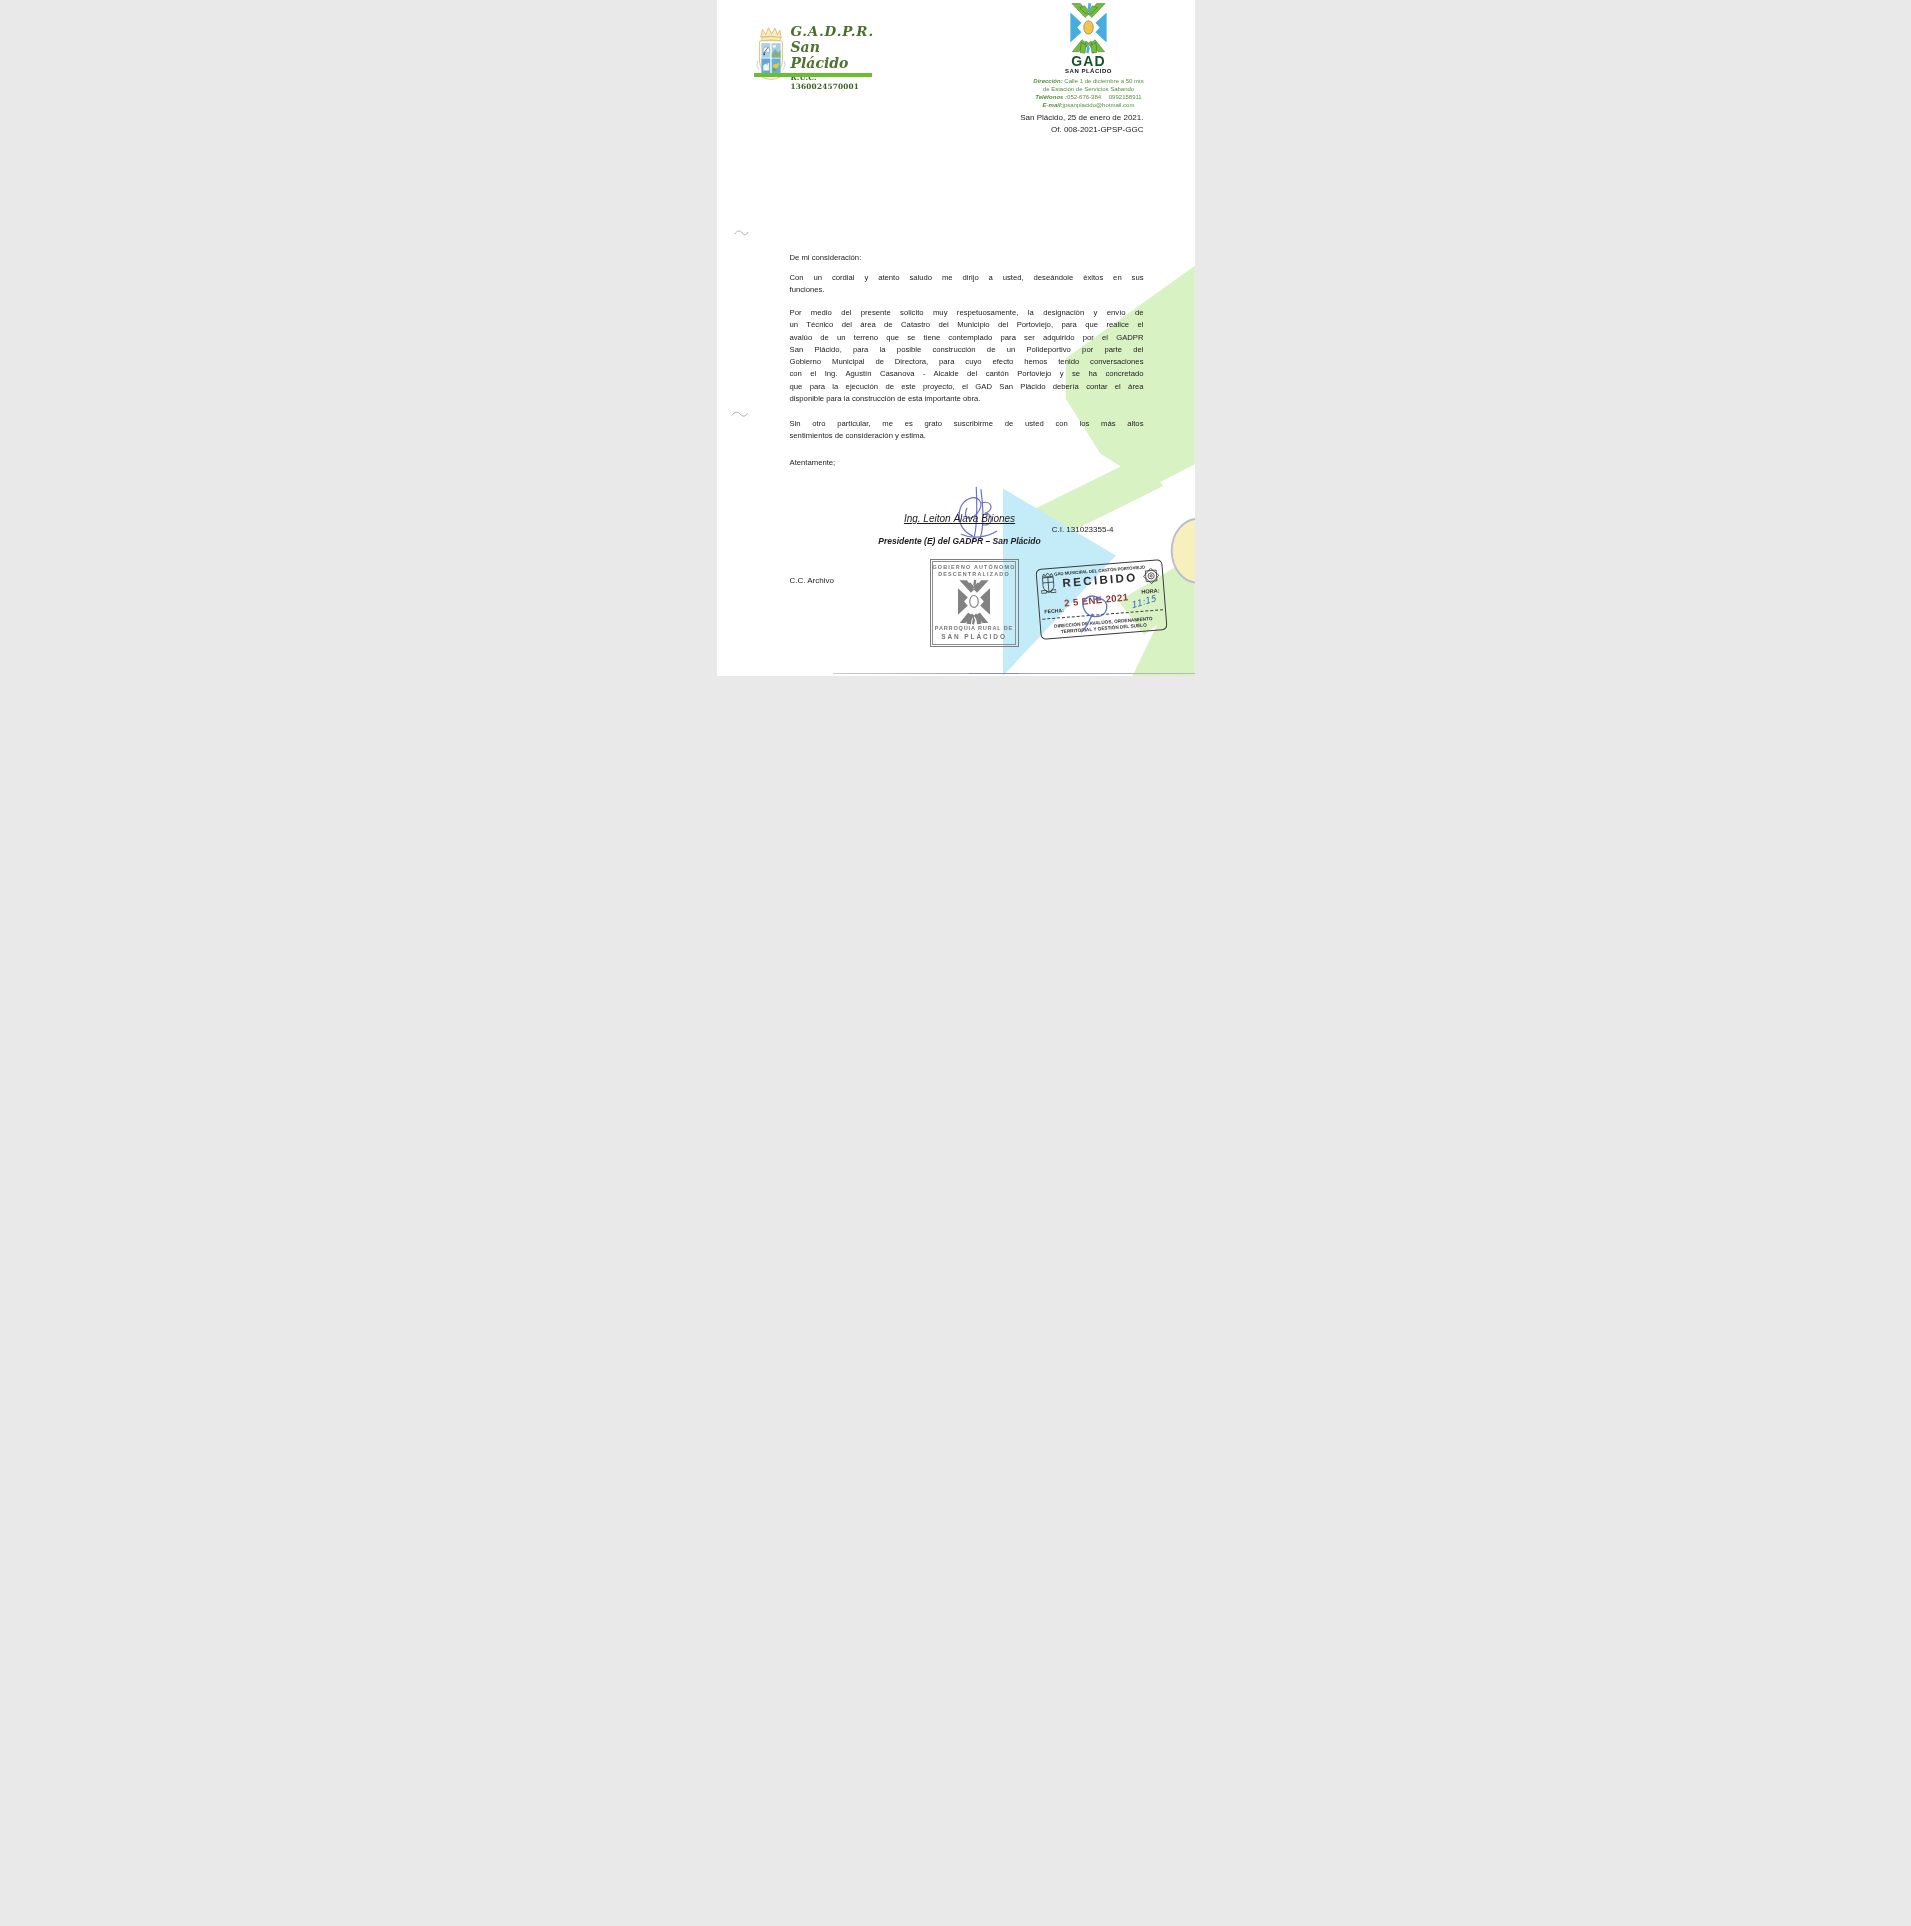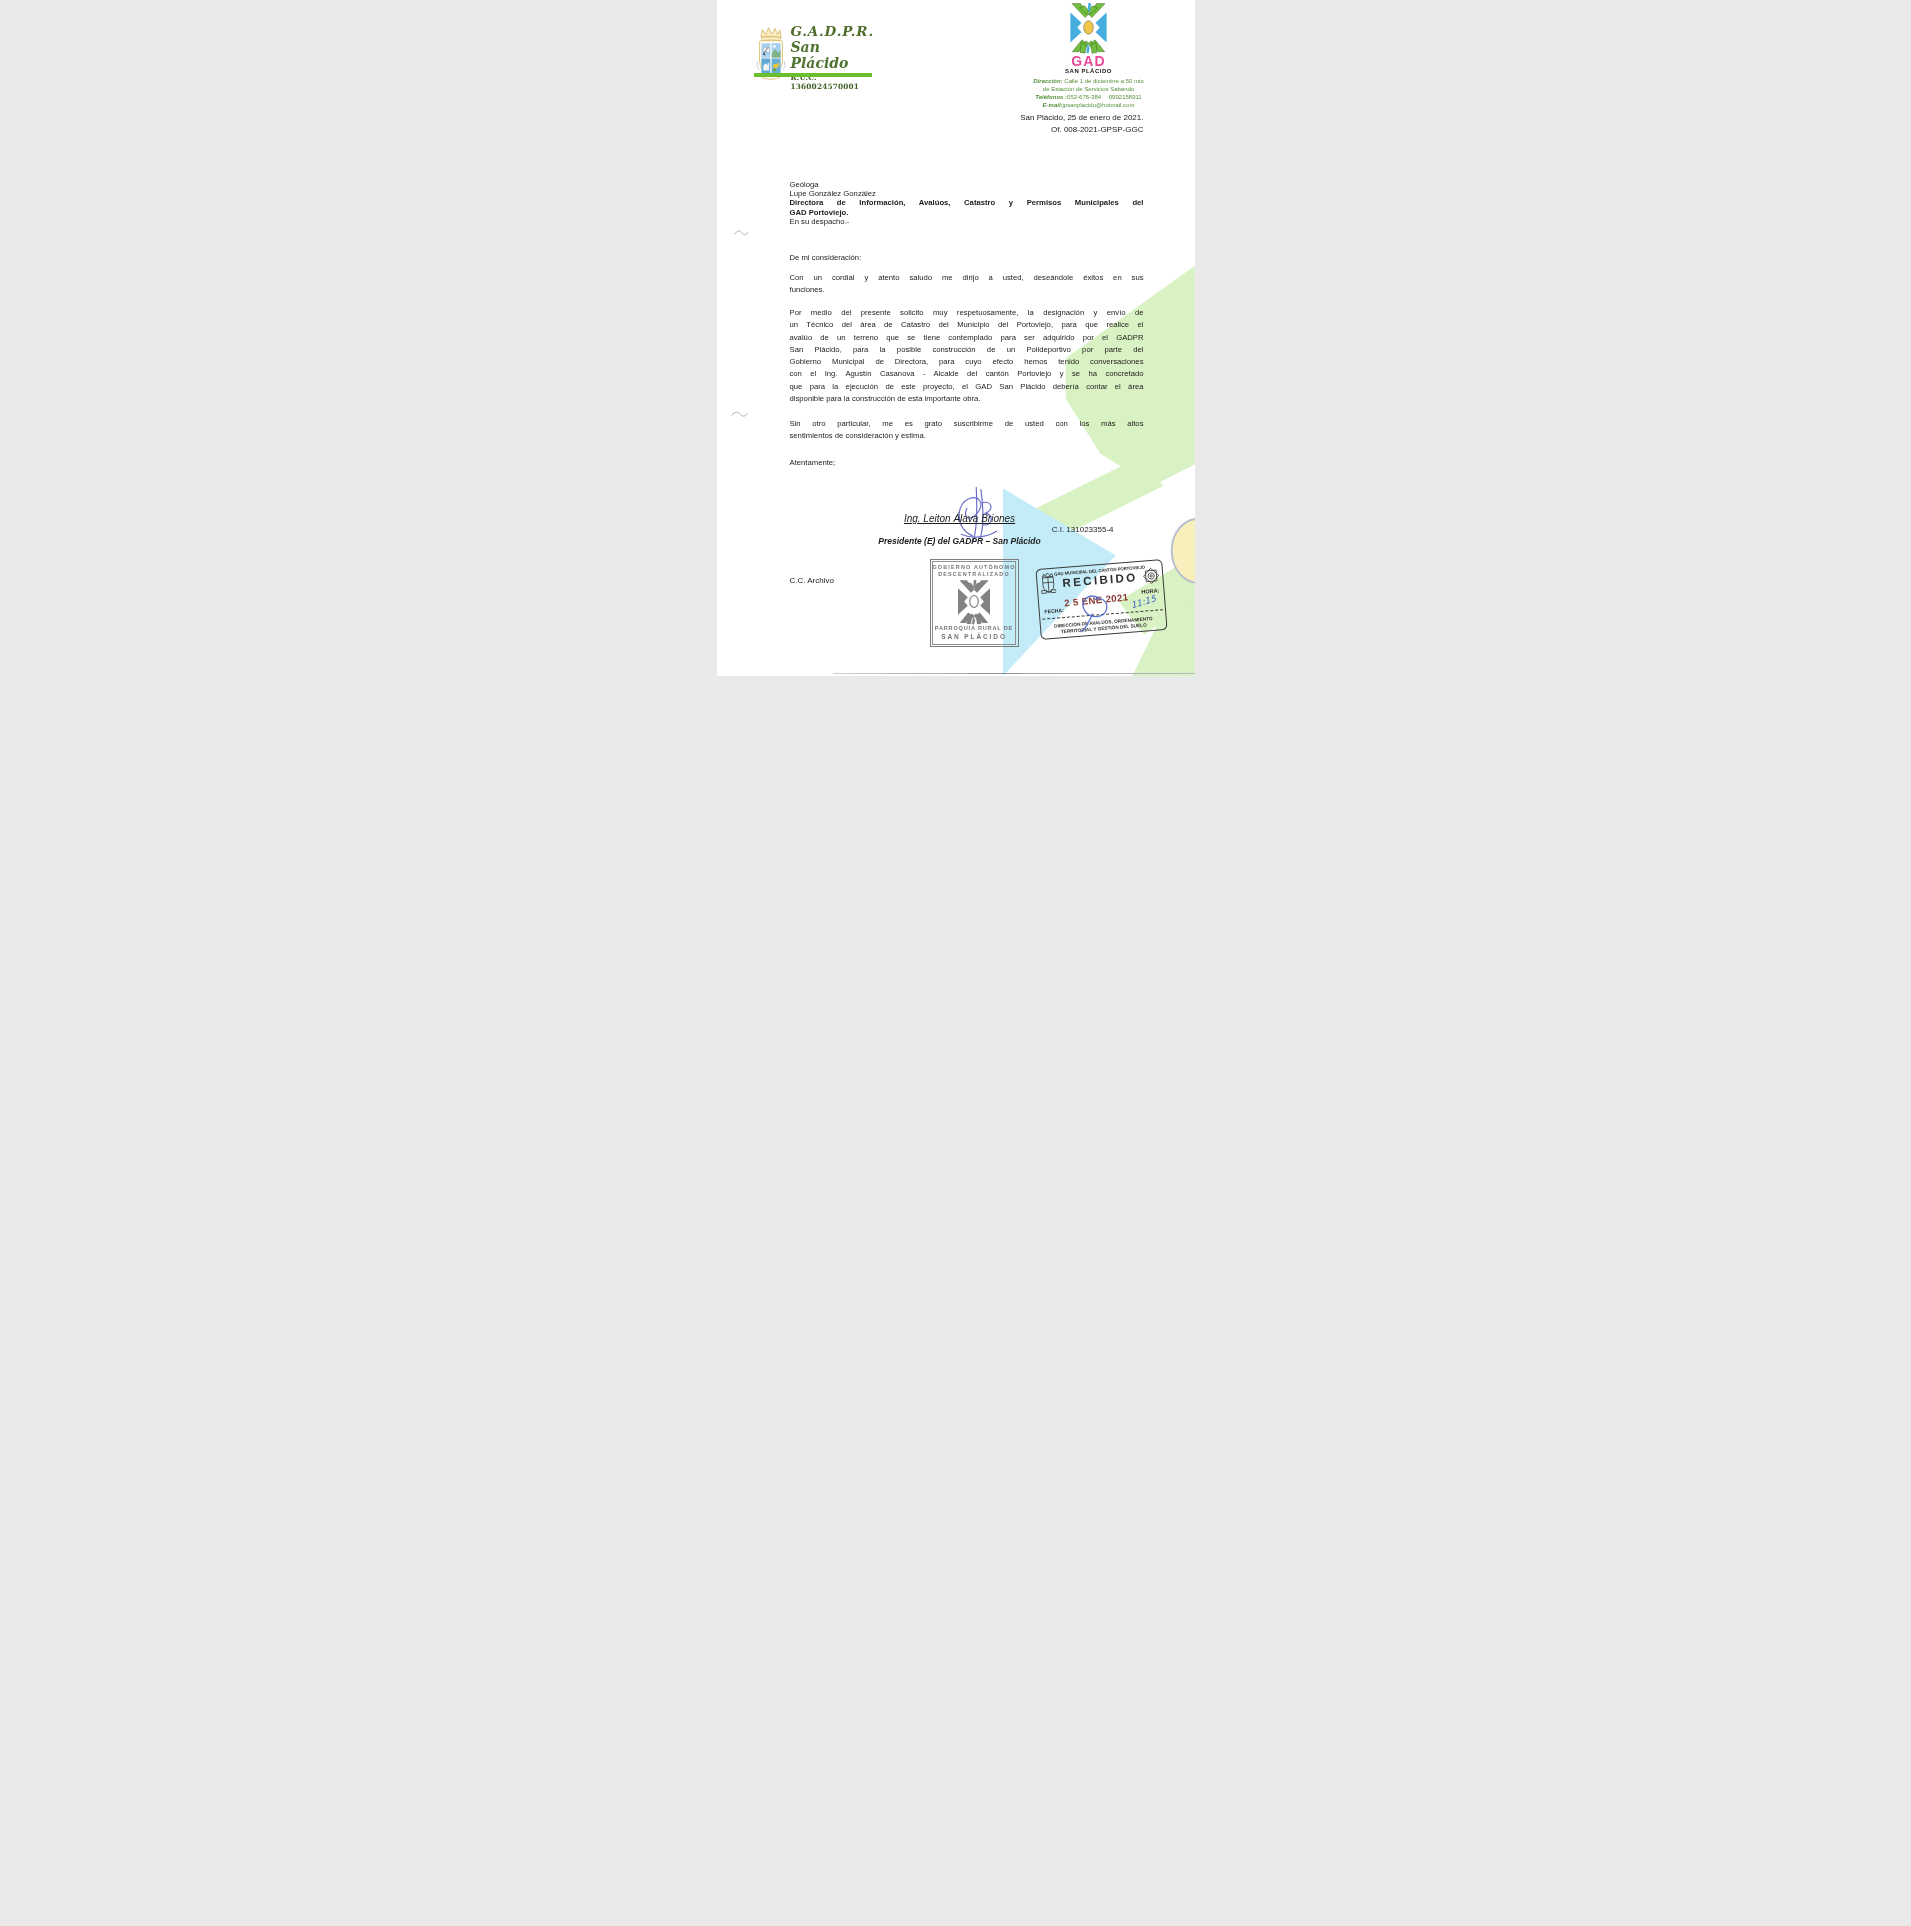--- a/index.html
+++ b/index.html
@@ -15,21 +15,21 @@
             font-size:13.5px;line-height:15.4px;color:#4d6d2a;letter-spacing:0.8px;}
   .org-name{font-family:"DejaVu Serif",serif;font-style:italic;font-weight:bold;
             font-size:14px;line-height:16px;color:#4f7330;}
   .ruc{font-family:"DejaVu Serif",serif;font-weight:bold;font-size:7.3px;line-height:8.5px;
        color:#3f6024;margin-top:2.7px;letter-spacing:0.2px;}
   .green-bar{position:absolute;left:0;top:49px;width:118px;height:4.2px;background:#6abf2e;}
   .crest{position:absolute;left:0;top:-1.5px;}
   
   .hr{left:304px;top:2.3px;width:136px;text-align:center;z-index:2;}
   .hr .mark-wrap{width:39px;margin:0 auto;}
-  .brand{font-size:14px;font-weight:900;letter-spacing:1.2px;line-height:14px;color:#ec4899;margin-top:-1.5px;}
+  .brand{font-size:14px;font-weight:900;letter-spacing:1.2px;line-height:14px;color:#14532d;margin-top:-1.5px;}
   .brand-sub{font-size:6px;font-weight:900;letter-spacing:0.5px;color:#161616;margin-top:0.4px;}
   .contact{margin-top:3.5px;font-size:6px;line-height:1.33;color:#55903a;}
   .c-label{font-weight:bold;font-style:italic;}
   .phone-gap{margin-left:7.7px;}
   
   .dateblock{right:51px;top:112px;text-align:right;font-size:8px;line-height:12px;z-index:2;}
   .recipient{left:73px;top:180px;width:354px;font-size:7.7px;line-height:9.2px;z-index:2;}
   .recipient .bold{font-weight:bold;}
   .salutation{left:73px;top:253px;font-size:7.7px;z-index:2;}
   .para{width:354px;font-size:7.7px;line-height:12.3px;z-index:2;}
@@ -169,27 +169,20 @@
       <div><span class="c-label">Teléfonos :</span><span>052-676-384</span><span class="phone-gap">0992158911</span></div>
       <div><span class="c-label">E-mail:</span><span>jpsanplacido@hotmail.com</span></div>
     </div>
   </div>
 
   <div class="abs dateblock">
     <div>San Plácido, 25 de enero de 2021.</div>
     <div>Of. 008-2021-GPSP-GGC</div>
   </div>
 
-  <div class="abs recipient">
-    <div>Geóloga</div>
-    <div>Lupe González González</div>
-    <div class="bold jline">Directora de Información, Avalúos, Catastro y Permisos Municipales del</div>
-    <div class="bold lline">GAD Portoviejo.</div>
-    <div>En su despacho.-</div>
-  </div>
 
   <div class="abs salutation">De mi consideración:</div>
 
   <div class="abs para p1">
     <div class="jline">Con un cordial y atento saludo me dirijo a usted, deseándole éxitos en sus</div>
     <div class="lline">funciones.</div>
   </div>
 
   <div class="abs para p2">
     <div class="jline">Por medio del presente solicito muy respetuosamente, la designación y envío de</div>

